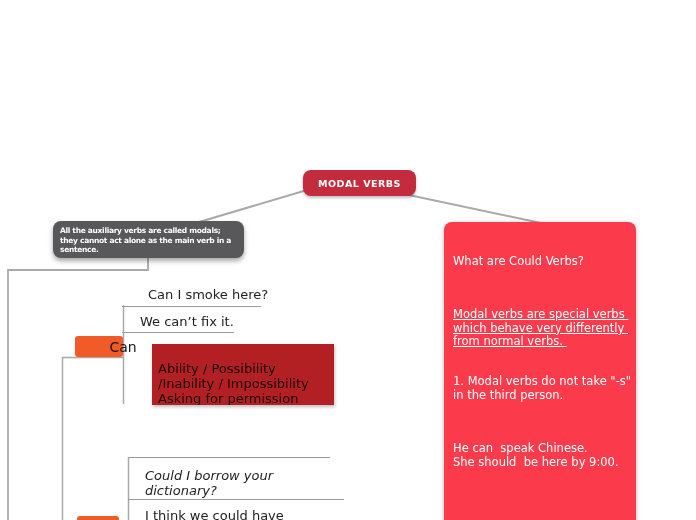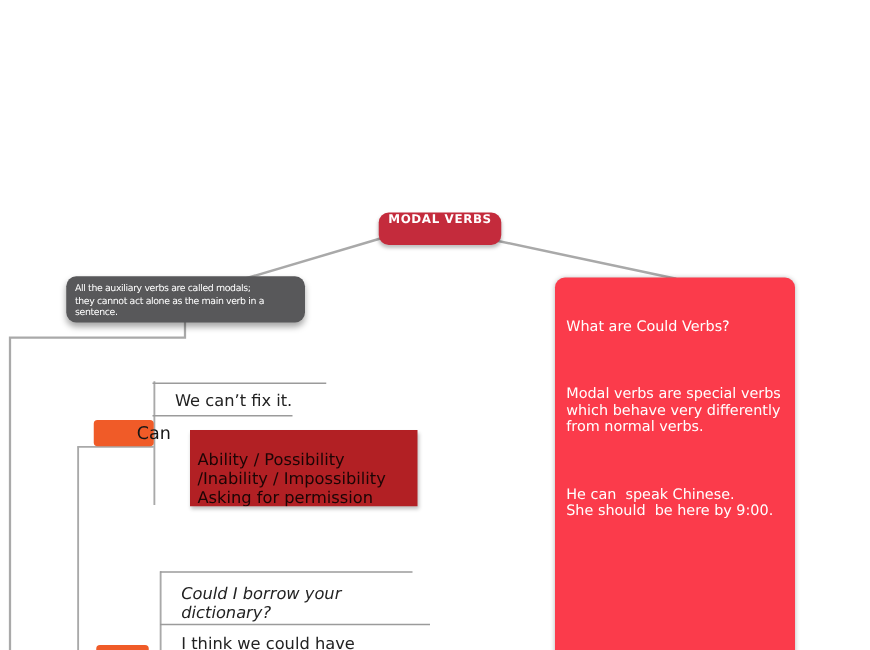--- a/index.html
+++ b/index.html
@@ -5,29 +5,29 @@
   * { margin:0; padding:0; box-sizing:border-box; }
   html,body { width:696px; height:520px; }
   body {
     font-family:"DejaVu Sans","Liberation Sans",sans-serif;
     background:#ffffff; overflow:hidden; position:relative;
   }
   .stage { position:absolute; left:0; top:0; width:696px; height:520px; }
   svg.lines { position:absolute; left:0; top:0; z-index:0; }
 
   .root-node {
-    position:absolute; z-index:3; left:303px; top:170px; width:98px; height:26px;
+    position:absolute; z-index:3; left:303px; top:170px; width:113px; height:26px;
     background:#C42B3C; border-radius:8px; color:#ffffff; font-weight:bold;
     font-size:9.5px; letter-spacing:0.5px;
-    display:flex; align-items:flex-start; justify-content:center;
+    display:flex; align-items:center; justify-content:center;
     box-shadow:0 2px 3px rgba(0,0,0,0.25);
   }
   .note-box {
     position:absolute; z-index:3; left:53px; top:221px; width:191px; height:37px;
-    background:#58585A; border-radius:8px; color:#ffffff; font-weight:normal;
+    background:#58585A; border-radius:8px; color:#ffffff; font-weight:bold;
     font-size:7.5px; letter-spacing:-0.3px; line-height:9.5px;
     padding:5px 7px; white-space:pre; overflow:hidden;
     box-shadow:0 3px 5px rgba(0,0,0,0.35);
   }
   .orange-node {
     position:absolute; z-index:3; background:#F05B28; border-radius:3px;
     color:#161616; font-size:14px;
     display:flex; align-items:center; justify-content:center;
   }
   .can-node   { left:75px; top:336px; width:37px; height:21px;padding-left:48px; }
@@ -52,21 +52,21 @@
   }
 
   .panel {
     position:absolute; z-index:2; left:444px; top:222px; width:192px; height:312px;
     background:#FB3B4B; border-radius:8px; color:#ffffff;
     font-size:11.5px; line-height:13.4px; padding:6px 9px;
     white-space:pre; overflow:hidden;
     box-shadow:0 1px 4px rgba(0,0,0,0.3);
   }
   .panel .gap { margin-top:13.4px; }
-  .panel .u { }
+  .panel .u { text-decoration:underline; }
 </style>
 </head>
 <body>
 
 <div class="stage">
 
   <svg class="lines" width="696" height="520" viewBox="0 0 696 520">
 
     <path d="M307,190 L152,236" stroke="#A9A9A9" stroke-width="2" fill="none"></path>
     <path d="M148,236 L148,270 L8,270 L8,520" stroke="#A9A9A9" stroke-width="1.8" fill="none"></path>
@@ -90,20 +90,21 @@
   </div>
 
   <div class="note-box">All the auxiliary verbs are called modals;
 they cannot act alone as the main verb in a
 sentence.</div>
 
   <div class="orange-node can-node">
     <span>Can</span>
   </div>
 
+  <div class="leaf leaf-smoke">Can I smoke here?</div>
 
   <div class="leaf leaf-fix">We can’t fix it.</div>
 
   <div class="ability-box">Ability / Possibility
 /Inability / Impossibility
 Asking for permission
 Request</div>
 
 
   <div class="leaf leaf-borrow">Could I borrow your
@@ -113,20 +114,22 @@
 
   <div class="orange-node could-node">
     <span>Could</span>
   </div>
 
   <div class="panel">
     <div>What are Could Verbs?</div>
     <div class="gap"><span class="u">Modal verbs are special verbs 
 which behave very differently 
 from normal verbs. </span></div>
+    <div>1. Modal verbs do not take "-s"
+in the third person.</div>
     <div class="gap">He can  speak Chinese.
 She should  be here by 9:00.</div>
     
     
     
     
   </div>
 
 </div>
 

